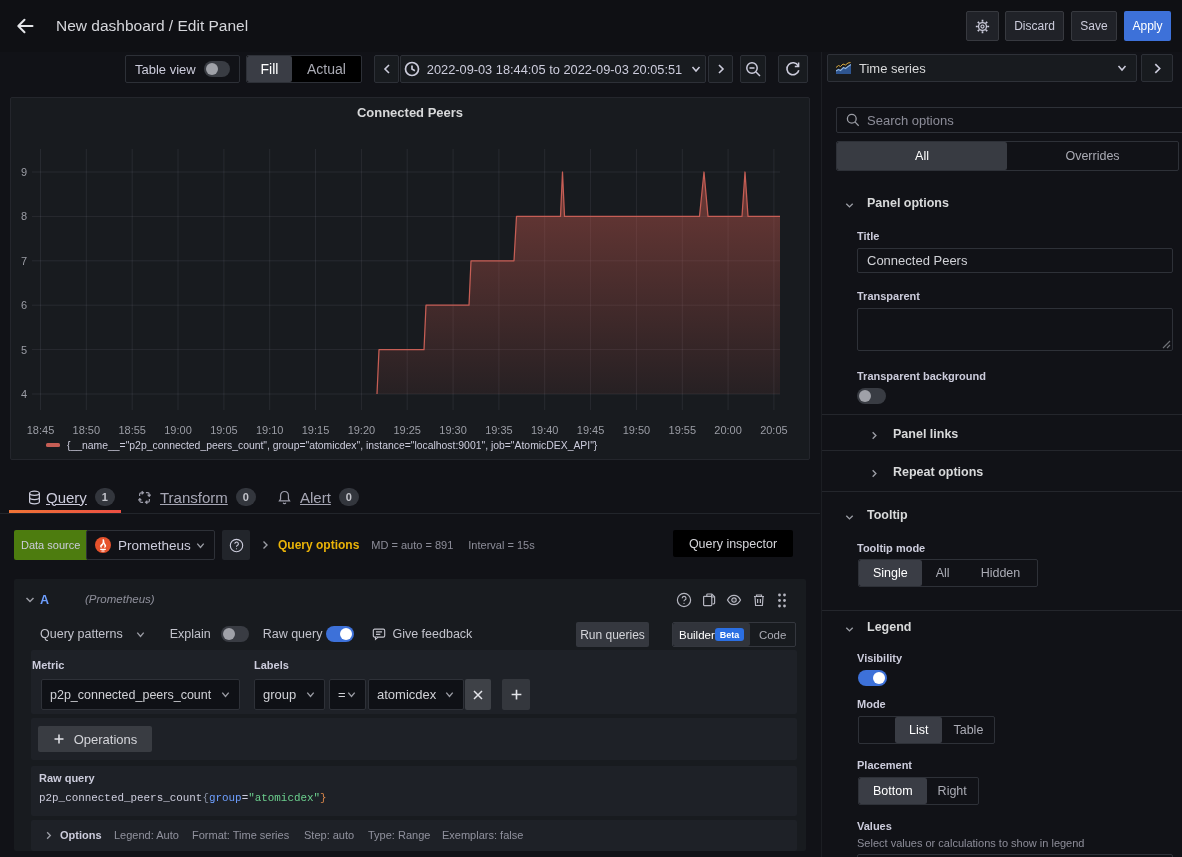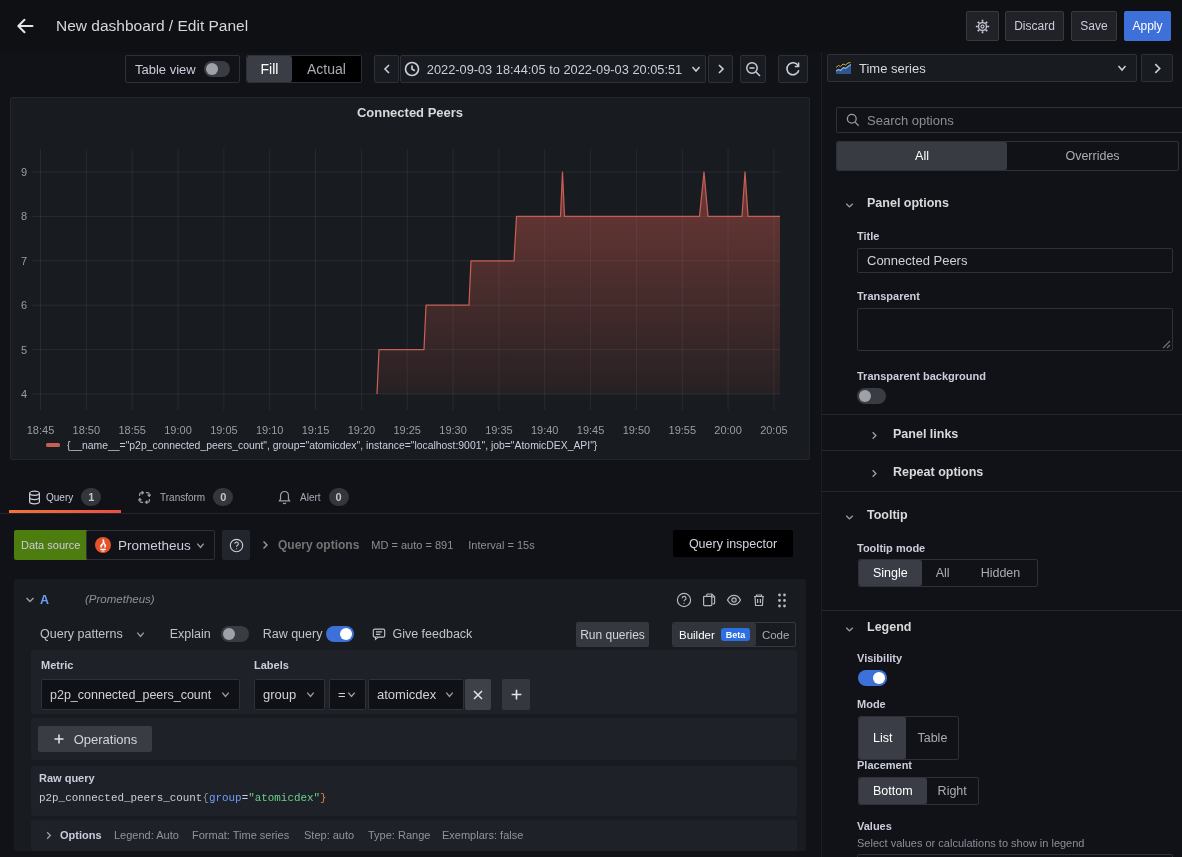--- a/index.html
+++ b/index.html
@@ -18,21 +18,21 @@
 
 .tbtn { top:55px; height:28px; background:#181b1f; border:1px solid #2d3037; border-radius:2px;
   display:flex; align-items:center; justify-content:center; font-size:14px; color:#ccccdc; }
 .seg { display:flex; align-items:center; height:100%; }
 
 
 #panel { left:10px; top:97px; width:800px; height:363px; background:#181b1f; border:1px solid #24262c; border-radius:2px; }
 #panel .ptitle { left:0; right:0; top:7px; text-align:center; font-size:13px; font-weight:700; color:#d8d9da; }
 
 
-.tabtxt { font-size:10px; font-weight:500; color:#ccccdc; white-space:nowrap; }
+.tabtxt { font-size:15px; font-weight:500; color:#ccccdc; white-space:nowrap;text-decoration:underline; }
 .badge { display:inline-flex; align-items:center; justify-content:center; min-width:20px; height:18px;
   padding:0 5px; border-radius:9px; background:#33363d; color:#c3c4cb; font-size:11px; font-weight:700; }
 
 
 .chip { white-space:nowrap; background:#4d7c0f; border-radius:2px 0 0 2px; display:flex; align-items:center; padding:0 7px;
   font-size:11px; font-weight:500; height:30px; }
 .selbox { background:#111217; border:1px solid #2e3138; border-radius:2px; display:flex; align-items:center;
   font-size:14px; color:#ccccdc; }
 .iconbtn { background:#22252b; border-radius:2px; display:flex; align-items:center; justify-content:center; }
 .graybtn { background:#35383f; border-radius:2px; display:flex; align-items:center; justify-content:center;
@@ -220,21 +220,21 @@
     <svg width="15" height="15" viewBox="0 0 16 16" fill="none" stroke="#ccccdc" stroke-width="1.2">
       <circle cx="8" cy="8" r="6.6"></circle>
       <path d="M6.2 6.2 a1.9 1.9 0 1 1 2.6 1.8 c-0.6 0.25 -0.8 0.6 -0.8 1.3"></path>
       <circle cx="8" cy="11.4" r="0.6" fill="#ccccdc" stroke="none"></circle>
     </svg>
   </div>
   <div class="abs" style="left:260px;top:530px;height:30px;display:flex;align-items:center;">
     <svg width="10" height="10" viewBox="0 0 10 10">
         <path d="M3.5 1.5 L7 5 L3.5 8.5" stroke="#9b9da5" stroke-width="1.4" fill="none"></path>
       </svg>
-    <span style="margin-left:8px;color:#737373;font-size:12px;font-weight:700;">Query options</span>
+    <span style="margin-left:8px;color:#eab308;font-size:12px;font-weight:700;">Query options</span>
     <span class="t2" style="margin-left:12px;font-size:11px;">MD = auto = 891</span>
     <span class="t2" style="margin-left:15px;font-size:11px;">Interval = 15s</span>
   </div>
   <div class="abs graybtn" style="left:673px;top:530px;width:120px;height:27px;font-size:12.5px;background:#000000;">Query inspector</div>
 
   <div id="qblock" class="abs">
     <svg class="abs" style="left:10px;top:15px" width="12" height="12" viewBox="0 0 12 12">
         <path d="M2.5 4 L6 7.5 L9.5 4" stroke="#9b9da5" stroke-width="1.5" fill="none"></path>
       </svg>
     <div class="abs" style="left:26px;top:14px;font-size:12.5px;font-weight:700;color:#6e9fff;">A</div>
@@ -285,27 +285,27 @@
         <rect x="1.5" y="2.5" width="13" height="9" rx="1.5"></rect>
         <path d="M4.5 5.5 H11.5 M4.5 8.5 H9.5"></path>
         <path d="M4 11.5 L4 14 L7 11.5" fill="#1e2127"></path>
       </svg>
       <span style="margin-left:6px;color:#c2c3cc;">Give feedback</span>
     </div>
     <div class="abs graybtn" style="left:562px;top:43px;width:73px;height:25px;font-size:12px;white-space:nowrap;">Run queries</div>
     <div class="abs" style="left:658px;top:43px;width:124px;height:25px;border:1px solid #34373e;border-radius:2px;background:#181b1f;display:flex;align-items:center;">
       <div style="display:flex;align-items:center;height:100%;padding:0 6px;background:#31343b;border-radius:2px;white-space:nowrap;">
         <span style="font-size:11.5px;font-weight:500;color:#fff;">Builder</span>
-        <span style="margin-left:6px;background:#2b6fe3;color:#fff;font-size:9px;font-weight:700;padding:1.5px 5px;border-radius:3px;">Beta</span>
+        <span style="background:#2b6fe3;color:#fff;font-size:9px;font-weight:700;padding:1.5px 5px;border-radius:3px;">Beta</span>
       </div>
       <div style="flex:1;text-align:center;font-size:11.5px;color:#aaabb4;">Code</div>
     </div>
 
     <div class="card" style="top:71px;height:64px;">
-      <div class="abs flabel" style="left:10px;top:9px;">Metric</div>
+      <div class="abs flabel" style="left:1px;top:9px;">Metric</div>
       <div class="dsel" style="left:10px;width:199px;font-size:12.5px;">p2p_connected_peers_count
         <svg width="11" height="11" viewBox="0 0 12 12" style="margin-left:auto;">
             <path d="M2.5 4 L6 8 L9.5 4" stroke="#9b9da5" stroke-width="1.5" fill="none"></path>
           </svg>
       </div>
       <div class="abs flabel" style="left:223px;top:9px;">Labels</div>
       <div class="dsel" style="left:223px;width:71px;">group
         <svg width="11" height="11" viewBox="0 0 12 12" style="margin-left:auto;">
             <path d="M2.5 4 L6 8 L9.5 4" stroke="#9b9da5" stroke-width="1.5" fill="none"></path>
           </svg>
@@ -432,21 +432,21 @@
 
     <svg class="abs" style="left:22px;top:572px;" width="11" height="11" viewBox="0 0 12 12">
         <path d="M2.5 4 L6 7.5 L9.5 4" stroke="#9b9da5" stroke-width="1.5" fill="none"></path>
       </svg>
     <div class="abs shead" style="left:45px;top:568px;">Legend</div>
     <div class="abs slabel" style="left:35px;top:600px;">Visibility</div>
     <div class="abs switch on" style="left:36px;top:618px;">
         <span class="knob"></span>
       </div>
     <div class="abs slabel" style="left:35px;top:646px;">Mode</div>
-    <div class="radio" style="left:36px;top:664px;height:44px;">
+    <div class="radio" style="left:36px;top:664px;height:28px;padding-left:36px;">
       <div class="on" style="padding:0 14px;">List</div>
       <div style="padding:0 11px;">Table</div>
     </div>
     <div class="abs slabel" style="left:35px;top:707px;">Placement</div>
     <div class="radio" style="left:36px;top:725px;height:28px;">
       <div class="on" style="padding:0 14px;">Bottom</div>
       <div style="padding:0 11px;">Right</div>
     </div>
     <div class="abs slabel" style="left:35px;top:768px;">Values</div>
     <div class="abs t2" style="left:35px;top:785px;font-size:11px;">Select values or calculations to show in legend</div>

